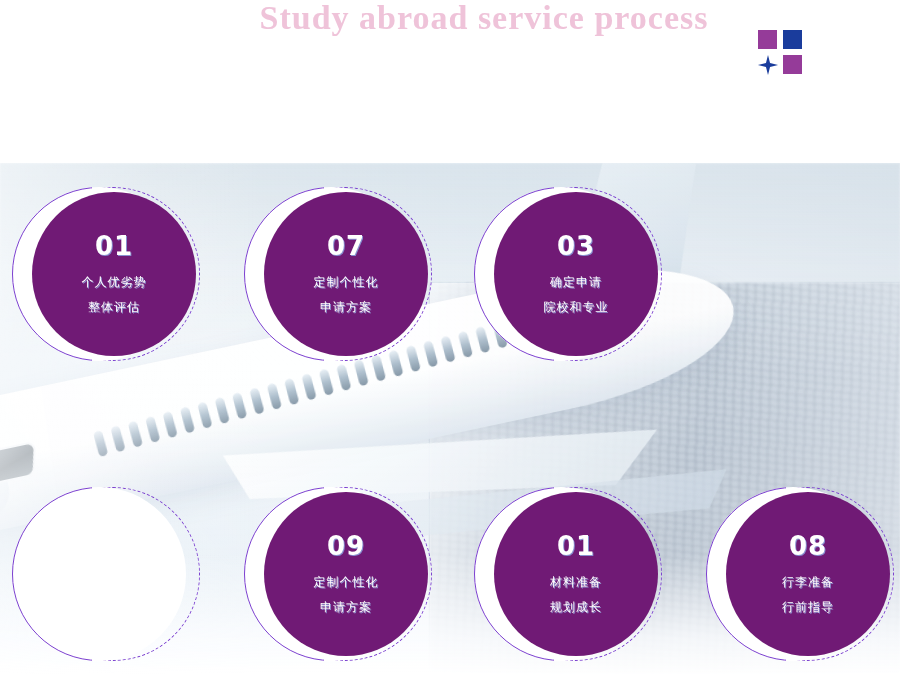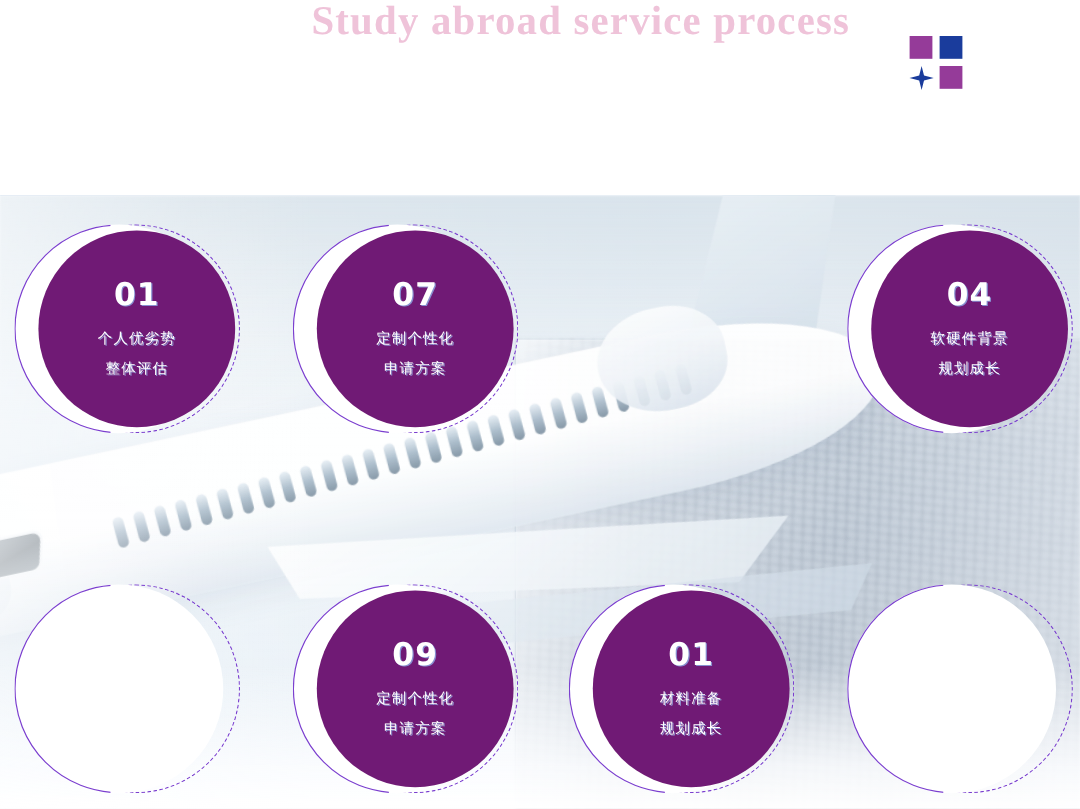--- a/index.html
+++ b/index.html
@@ -395,31 +395,31 @@
       <div class="ring-dashed"></div>
       <div class="ring-white"></div>
       <div class="ring-solid"></div>
       <div class="disc">
         <div class="step-num">07</div>
         <div class="step-line">定制个性化</div>
         <div class="step-line">申请方案</div>
       </div>
     </div>
 
-
-    <div class="step step-3">
-      <div class="ring-dashed"></div>
-      <div class="ring-white"></div>
-      <div class="ring-solid"></div>
-      <div class="disc">
-        <div class="step-num">04</div>
-        <div class="step-line">软硬件背景</div>
-        <div class="step-line">规划成长</div>
-      </div>
-    </div>
+    <div class="step step-2">
+      <div class="ring-dashed"></div>
+      <div class="ring-white"></div>
+      <div class="ring-solid"></div>
+      <div class="disc">
+        <div class="step-num">03</div>
+        <div class="step-line">确定申请</div>
+        <div class="step-line">院校和专业</div>
+      </div>
+    </div>
+
   </div>
 
   <div class="row row-bottom">
     <div class="step step-0">
       <div class="ring-dashed"></div>
       <div class="ring-white"></div>
       <div class="ring-solid"></div>
     </div>
 
     <div class="step step-1">
@@ -441,16 +441,21 @@
         <div class="step-num">01</div>
         <div class="step-line">材料准备</div>
         <div class="step-line">规划成长</div>
       </div>
     </div>
 
     <div class="step step-3">
       <div class="ring-dashed"></div>
       <div class="ring-white"></div>
       <div class="ring-solid"></div>
+      <div class="disc">
+        <div class="step-num">08</div>
+        <div class="step-line">行李准备</div>
+        <div class="step-line">行前指导</div>
+      </div>
     </div>
   </div>
 
 </div>
 
 </body></html>

